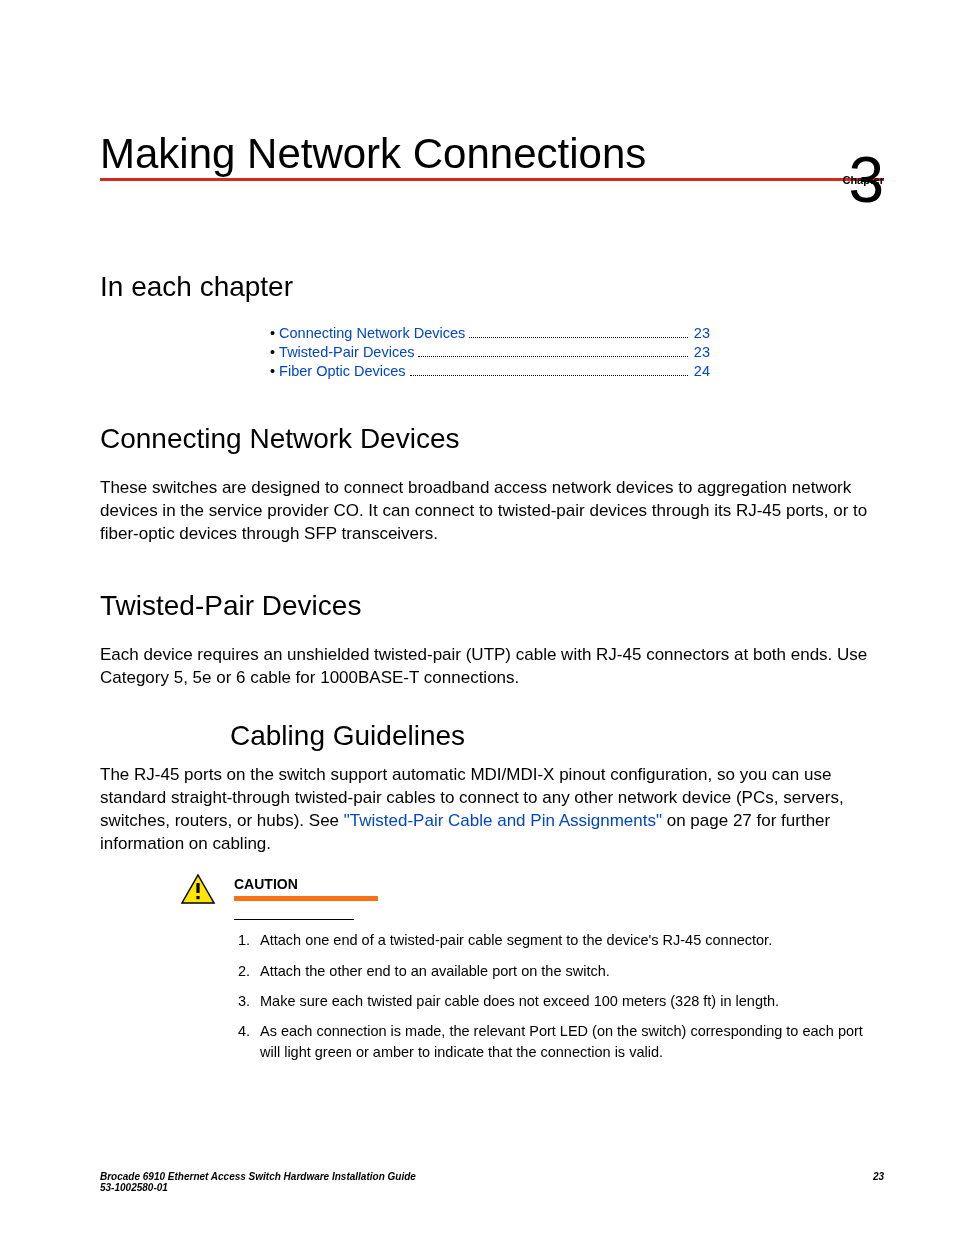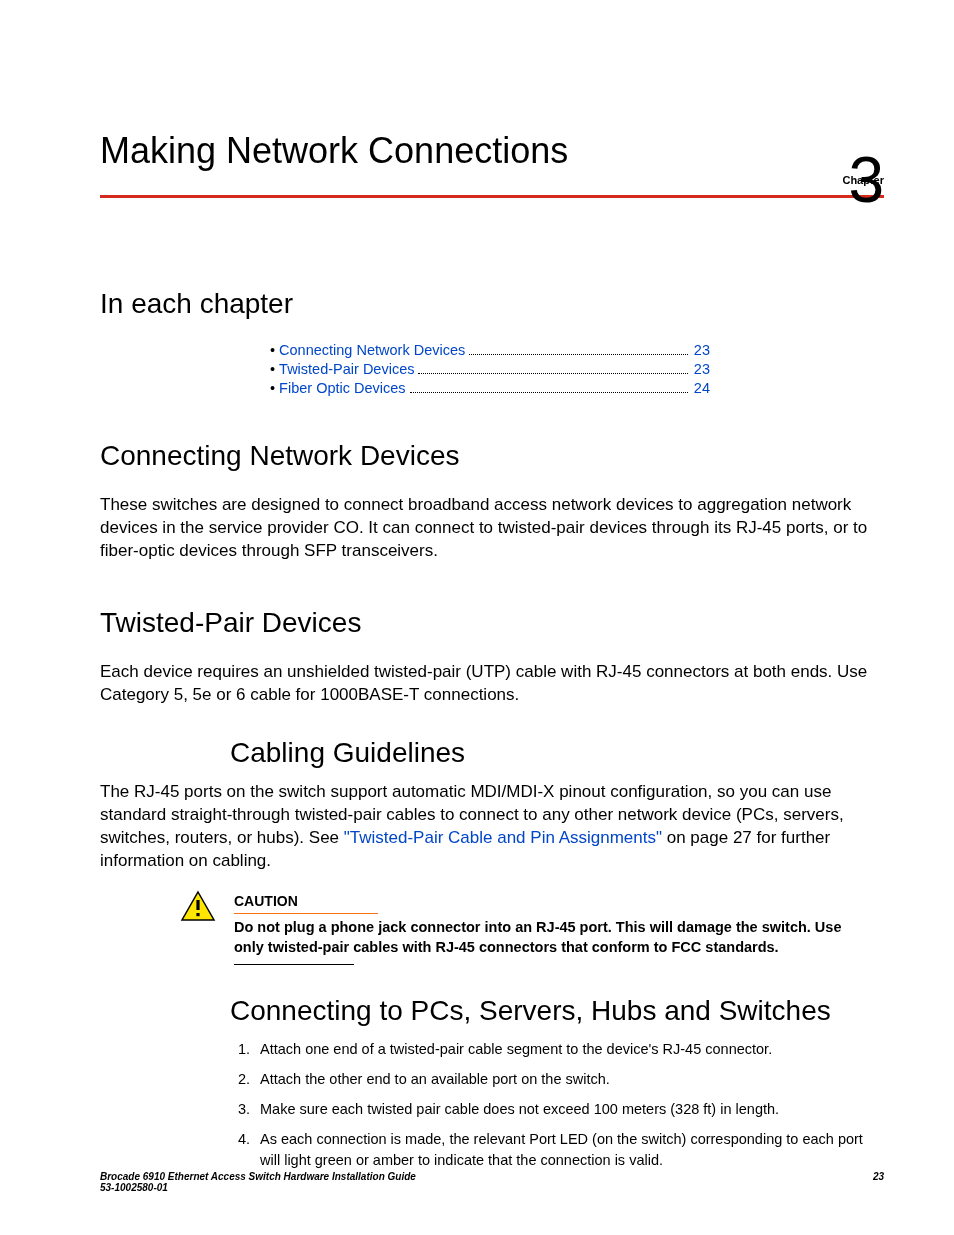--- a/index.html
+++ b/index.html
@@ -33,24 +33,24 @@
     top: 18px;
     font-size: 64px;
     font-weight: normal;
     font-family: "Arial Narrow", Arial, sans-serif;
     font-stretch: condensed;
     line-height: 1;
   }
   .page-title {
     font-family: "Arial Narrow", Arial, sans-serif;
     font-stretch: condensed;
-    font-size: 36px;
+    font-size: 42px;
     font-weight: normal;
     margin-top: 50px;
-    margin-bottom: 23px;
+    margin-bottom: 0;
   }
   .hr-red {
     border: none;
     border-top: 3px solid #d52b1e;
     margin: 0;
   }
   h2.section {
     font-family: "Arial Narrow", Arial, sans-serif;
     font-stretch: condensed;
     font-size: 28px;
@@ -108,23 +108,23 @@
     margin-top: 20px;
     margin-left: 80px;
   }
   .caution-icon {
     flex: 0 0 auto;
     margin-right: 18px;
     margin-top: -2px;
   }
   .caution-label-wrap {
     display: inline-block;
-    border-bottom: 1px solid #f97316;
+    border-bottom: 5px solid #f97316;
     padding-bottom: 3px;
-    margin-bottom: 4px;
+    margin-bottom: 12px;
     padding-right: 80px;
   }
   .caution-label {
     font-size: 14px;
     font-weight: bold;
     font-family: "Arial Narrow", Arial, sans-serif;
     font-stretch: condensed;
   }
   .caution-body {
     font-size: 14.5px;
@@ -209,26 +209,24 @@
       <svg width="36" height="32" viewBox="0 0 36 32">
         <polygon points="18,2 34,30 2,30" fill="#ffe600" stroke="#000" stroke-width="1.5"></polygon>
         <rect x="16.4" y="10" width="3.2" height="10" fill="#000"></rect>
         <rect x="16.4" y="23" width="3.2" height="3.2" fill="#000"></rect>
       </svg>
     </span>
     <div>
       <div class="caution-label-wrap">
         <span class="caution-label">CAUTION</span>
       </div>
-      <div class="caution-body">Do not plug a phone jack connector into an RJ-45 port. This will damage the switch. Use only twisted-pair cables with RJ-45 connectors that conform to FCC standards.</div>
       <hr class="caution-sep">
     </div>
   </div>
 
-  <h3 class="subsection indent">Connecting to PCs, Servers, Hubs and Switches</h3>
   <ol class="steps indent">
     <li>Attach one end of a twisted-pair cable segment to the device's RJ-45 connector.</li>
     <li>Attach the other end to an available port on the switch.</li>
     <li>Make sure each twisted pair cable does not exceed 100 meters (328 ft) in length.</li>
     <li>As each connection is made, the relevant Port LED (on the switch) corresponding to each port will light green or amber to indicate that the connection is valid.</li>
   </ol>
 
 </div>
 
 <div class="footer">

